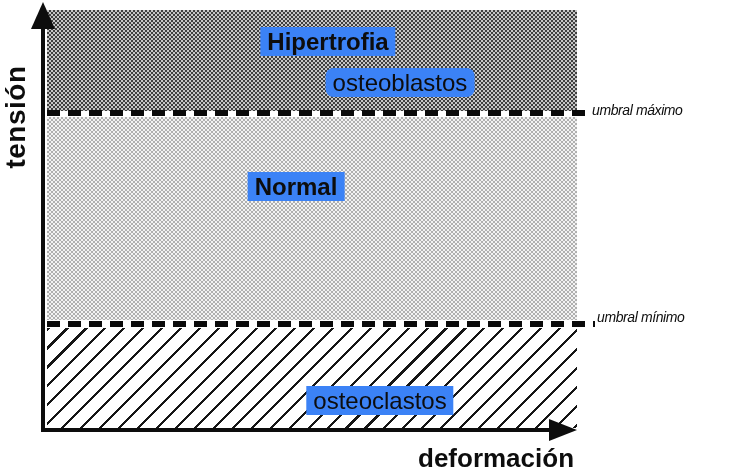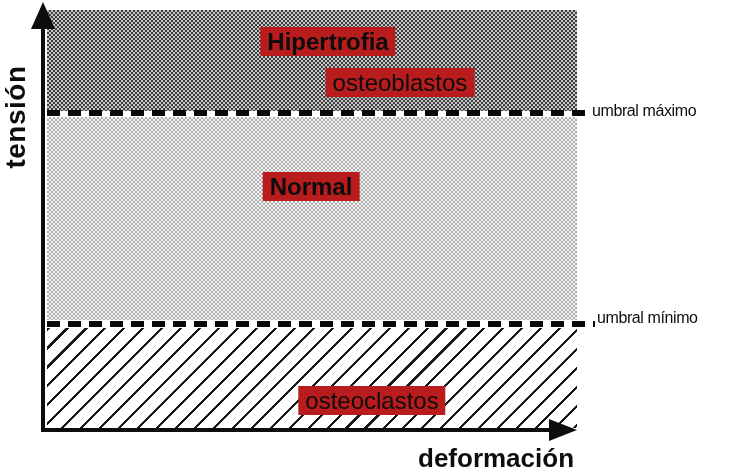--- a/index.html
+++ b/index.html
@@ -60,56 +60,57 @@
   .dash-line {
     position: absolute;
     left: 47px; height: 6px;
     background: repeating-linear-gradient(90deg, #0a0a0a 0 13px, transparent 13px 21px);
   }
   .dash-max { top: 110px; width: 546px; }
   .dash-min { top: 321px; width: 548px; }
   
   .label-box {
     position: absolute;
-    background: #b91c1c;
+    background: #3b82f6;
     white-space: nowrap;
     padding: 1px 7px;
     font-size: 24px;
     line-height: 27px;
     transform: translateX(-50%);
     text-align: center;
   }
   .bold { font-weight: bold; }
   .zone-title-hipertrofia { left: 328px; top: 27px; }
-  .zone-sub-hipertrofia   { left: 400px; top: 68px; }
-  .zone-title-normal      { left: 311px; top: 172px; }
+  .zone-sub-hipertrofia   { left: 400px; top: 68px; border-radius: 8px; }
+  .zone-title-normal      { left: 296px; top: 172px; }
   .zone-sub-normal        { left: 323px; top: 223px; padding: 3px 10px; line-height: 31px; }
   .zone-title-atrofia     { left: 375px; top: 341px; }
-  .zone-sub-atrofia       { left: 372px; top: 386px; text-align: right; }
+  .zone-sub-atrofia       { left: 380px; top: 386px; text-align: right; }
   .axis-label-y {
     position: absolute;
     left: 16px; top: 117px;
     transform: translate(-50%, -50%) rotate(-90deg);
     font-weight: bold;
     font-size: 28px;
     white-space: nowrap;
     letter-spacing: 0.5px;
   }
   .axis-label-x {
     position: absolute;
     left: 418px; top: 443px;
     font-weight: bold;
     font-size: 26px;
     white-space: nowrap;
   }
   .threshold-label {
     position: absolute;
-    font-size: 16px;
+    font-size: 14px;
     letter-spacing: -0.4px;
     white-space: nowrap;
+    font-style: italic;
   }
   .threshold-max { left: 592px; top: 102px; }
   .threshold-min { left: 597px; top: 309px; text-align: center; }
 </style>
 </head>
 <body>
 
 <div class="figure">
 
   <div class="zone zone-hipertrofia"></div>

